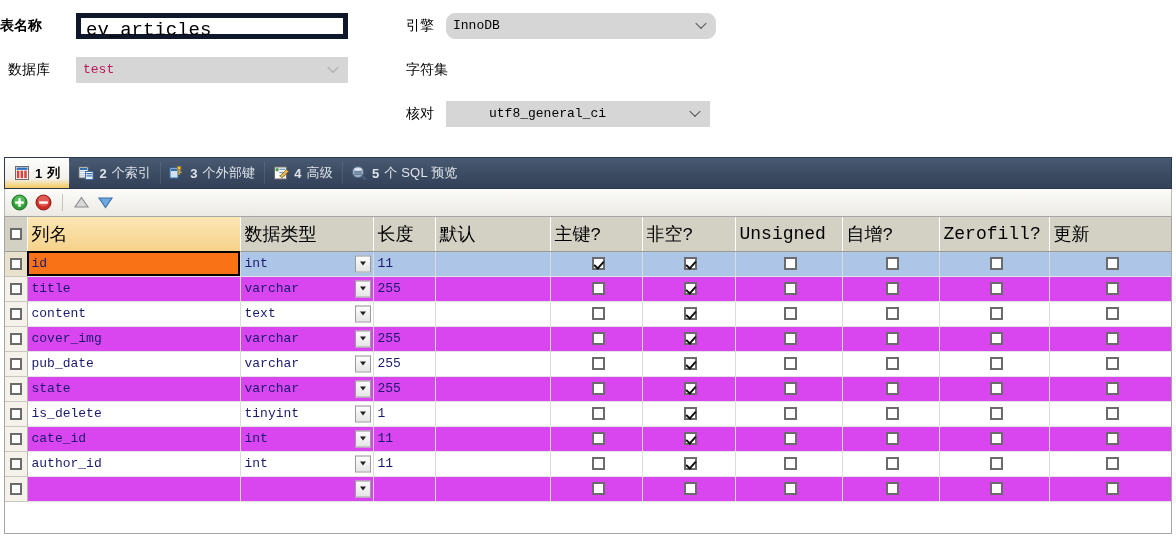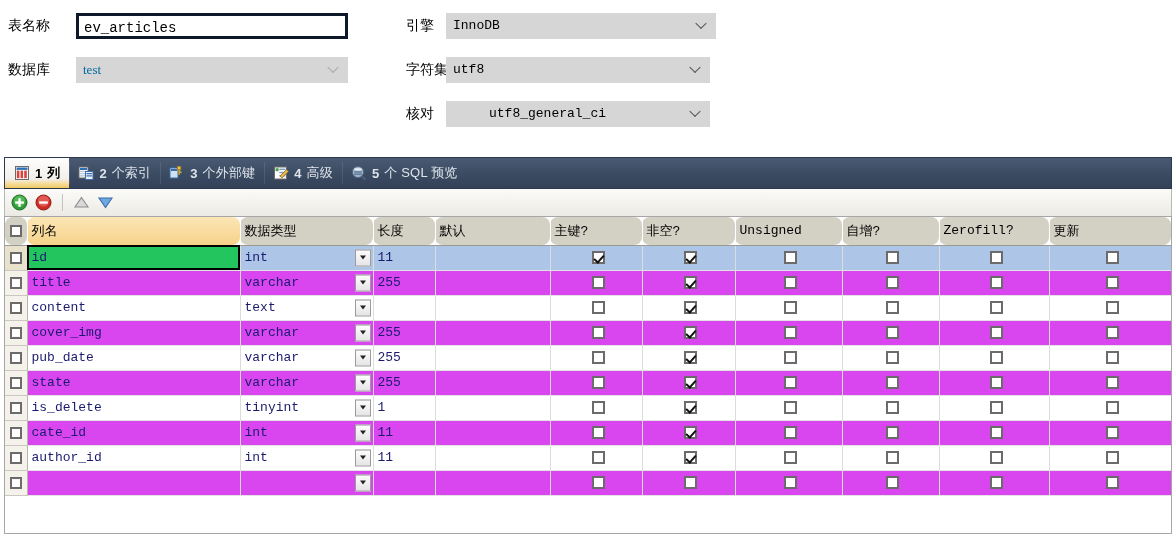--- a/index.html
+++ b/index.html
@@ -23,44 +23,44 @@
     font-family: "Liberation Sans", sans-serif;
     font-size: 14px;
     color: #000;
     white-space: nowrap;
   }
 
   .text-input {
     position: absolute;
     box-sizing: border-box;
     background: #ffffff;
-    border: 3px solid #0f172a;
+    border: 5px solid #0f172a;
     font-family: "Liberation Mono", monospace;
-    font-size: 14px;
+    font-size: 19px;
     color: #000;
     padding: 0 5px;
     line-height: 24px;
     height: 26px;
   }
 
   .combo {
     position: absolute;
     box-sizing: border-box;
     background: #d6d6d6;
     border: 1px solid #d6d6d6;
     height: 26px;
     font-family: "Liberation Mono", monospace;
     font-size: 13px;
     color: #000;
     line-height: 24px;
     padding: 0 22px 0 6px;
     white-space: nowrap;
     overflow: hidden;
   }
-  .combo.disabled { color: #0369a1; font-family: Liberation Serif, serif; }
+  .combo.disabled { color: #be185d; }
   .combo .chev {
     position: absolute;
     right: 7px; top: 50%;
     transform: translateY(-60%);
     width: 11px; height: 11px;
   }
   .combo .chev::before {
     content: "";
     position: absolute;
     left: 0; top: 0;
@@ -150,31 +150,30 @@
     font-size: 13px;
   }
   table.grid th, table.grid td {
     padding: 0;
     margin: 0;
     overflow: hidden;
     white-space: nowrap;
     box-sizing: border-box;
   }
   table.grid th {
-    height: 28px;
+    height: 34px;
     background: #d3d0c4;
     border-right: 1px solid #ffffff;
     border-bottom: 1px solid #9a9a93;
     font-weight: normal;
     text-align: left;
     padding-left: 4px;
     color: #000;
     font-family: "Liberation Mono", monospace;
-    font-size: 13px;
-    border-radius: 8px;
+    font-size: 18px;
   }
   table.grid th.hl {
     background: linear-gradient(to bottom, #fbe6b4 0%, #f6d28a 100%);
     border-bottom: 1px solid #c6a14e;
   }
   table.grid th.corner {
     width: 22px;
     padding: 0;
     text-align: center;
     background: #d3d0c4;
@@ -192,21 +191,21 @@
     padding: 0;
     text-align: center;
     background: #f4f2ea;
     border-right: 1px solid #b6b4ac;
     border-bottom: 1px solid #c9c7bf;
   }
   tr.alt td { background: #d946ef; }
   tr.sel td { background: #adc5e7; }
   tr.sel td.rowsel { background: #e8e2cd; }
   tr.sel td.name-cell {
-    background: #22c55e;
+    background: #f97316;
     outline: 2px solid #000;
     outline-offset: -2px;
     margin-top: 47px;
   }
   td.center { text-align: center; padding-left: 0; }
 
   .cb {
     display: inline-block;
     width: 13px; height: 13px;
     box-sizing: border-box;
@@ -249,40 +248,36 @@
     border-left: 3.5px solid transparent;
     border-right: 3.5px solid transparent;
     border-top: 4px solid #222;
   }
 </style>
 </head>
 <body>
 
 <div id="top-form">
 
-  <span class="form-label" style="left:8px; top:17px;">表名称</span>
+  <span class="form-label" style="left:0; top:17px;font-weight:bold;">表名称</span>
   <div class="text-input" style="left:76px; top:13px; width:272px;">ev_articles</div>
 
   <span class="form-label" style="left:8px; top:61px;">数据库</span>
   <div class="combo disabled" style="left:76px; top:57px; width:272px;">
     <span>test</span>
     <span class="chev"></span>
   </div>
 
   <span class="form-label" style="left:406px; top:17px;">引擎</span>
-  <div class="combo" style="left:446px; top:13px; width:270px;">
+  <div class="combo" style="left:446px; top:13px; width:270px;border-radius:9px;">
     <span>InnoDB</span>
     <span class="chev"></span>
   </div>
 
   <span class="form-label" style="left:406px; top:61px;">字符集</span>
-  <div class="combo" style="left:446px; top:57px; width:264px;">
-    <span>utf8</span>
-    <span class="chev"></span>
-  </div>
 
   <span class="form-label" style="left:406px; top:105px;">核对</span>
   <div class="combo" style="left:446px; top:101px; width:264px;padding-left:42px;">
     <span>utf8_general_ci</span>
     <span class="chev"></span>
   </div>
 </div>
 
 <div id="tabstrip">
     <div class="tab active">

